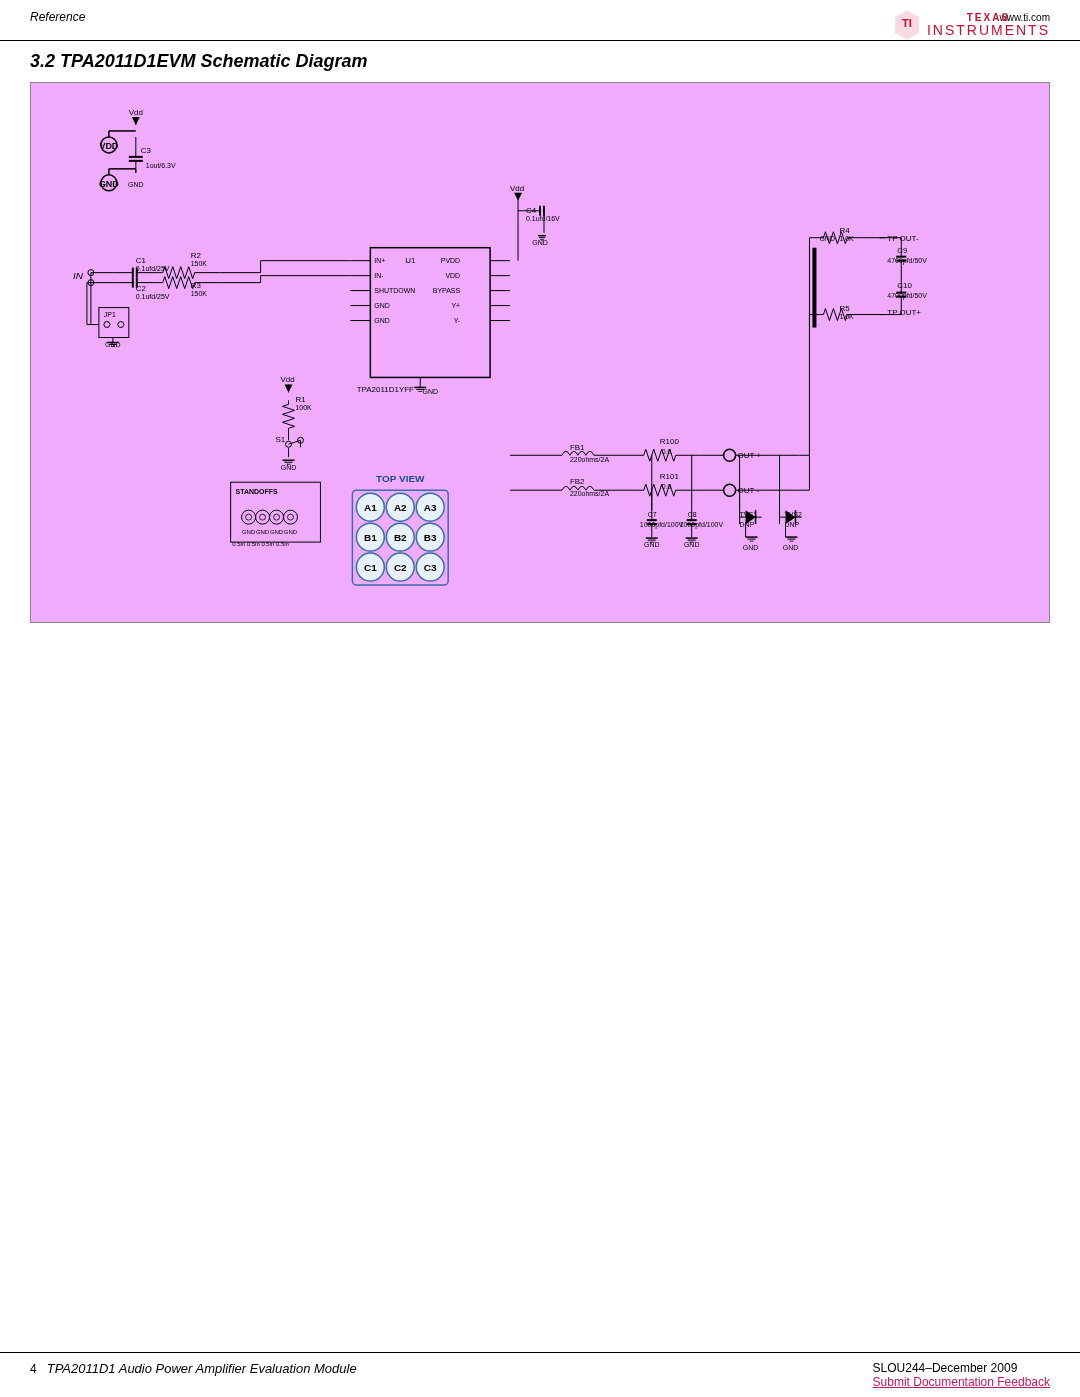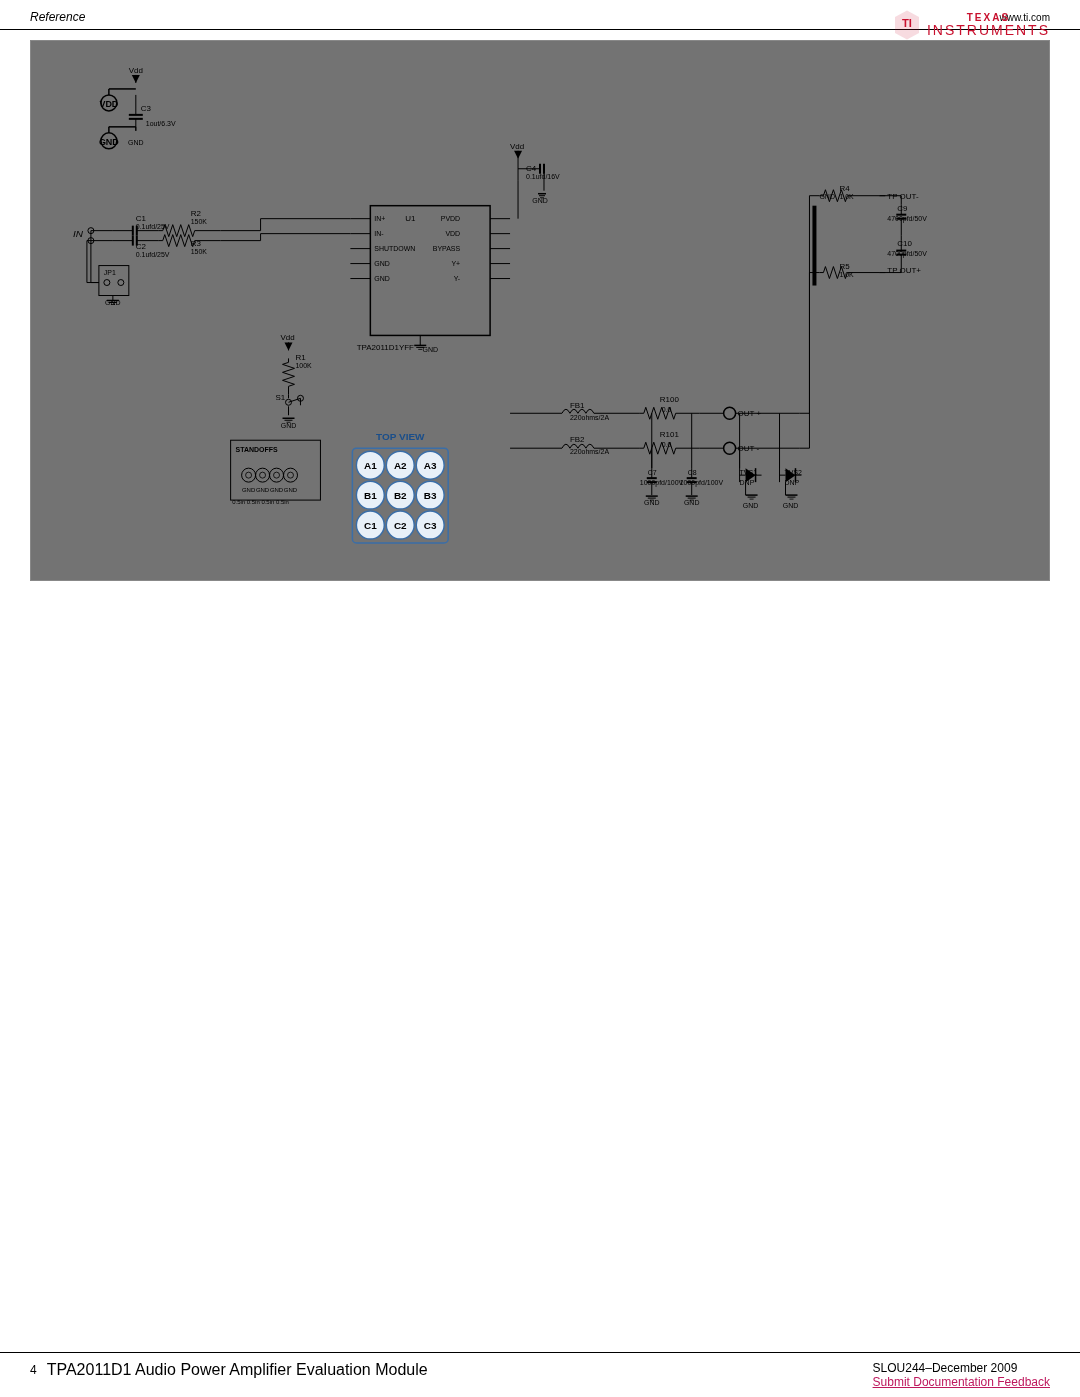--- a/index.html
+++ b/index.html
@@ -11,21 +11,21 @@
       font-size: 12px;
       color: #000;
       position: relative;
     }
 
     
     .page-header {
       display: flex;
       justify-content: space-between;
       align-items: center;
-      padding: 10px 30px 5px 30px;
+      padding: 10px 30px 16px 30px;
       border-bottom: 1px solid #000;
     }
     .header-reference {
       font-style: italic;
       font-size: 12px;
     }
     .header-url {
       font-size: 10px;
     }
     .ti-logo {
@@ -62,21 +62,21 @@
       font-style: italic;
       margin-bottom: 10px;
     }
 
     
     .schematic-container {
       border: 1px solid #888;
       padding: 10px;
       margin-bottom: 16px;
       position: relative;
-      background: #737373;
+      background: #f0abfc;
     }
 
     
     .figure-caption {
       text-align: center;
       font-weight: bold;
       font-size: 13px;
       margin-top: 8px;
       margin-bottom: 20px;
     }
@@ -97,21 +97,22 @@
     }
     .footer-left {
       display: flex;
       align-items: center;
       gap: 10px;
     }
     .footer-page-num {
       font-size: 12px;
     }
     .footer-doc-title {
-      font-size: 16px;
+      font-size: 13px;
+      font-style: italic;
     }
     .footer-right {
       text-align: left;
       font-size: 12px;
     }
     .footer-doc-code {
       display: block;
     }
     .footer-feedback-link {
       color: #be185d;
@@ -148,20 +149,23 @@
     </svg>
     <div class="ti-logo-text">
       <span style="display:block;font-size:10px;letter-spacing:2px;font-weight:bold;color:#c8102e;">TEXAS</span>
       <span style="display:block;font-size:14px;letter-spacing:2px;font-weight:normal;color:#c8102e;">INSTRUMENTS</span>
     </div>
   </div>
 </div>
 
 <div class="main-content">
 
+  <div class="section-title">
+    <span>3.2</span>&nbsp;<span>TPA2011D1EVM Schematic Diagram</span>
+  </div>
 
   <div class="schematic-container">
     <svg class="schematic-svg" viewBox="0 0 1000 520" xmlns="http://www.w3.org/2000/svg" font-family="Arial, sans-serif" font-size="9">
 
       <text x="95" y="22" font-size="8" text-anchor="middle">Vdd</text>
       <line x1="95" y1="24" x2="95" y2="32" stroke="#000" stroke-width="1"></line>
 
       <polygon points="95,32 91,24 99,24" fill="#000"></polygon>
 
       <circle cx="68" cy="52" r="8" fill="none" stroke="#000" stroke-width="1.5"></circle>

